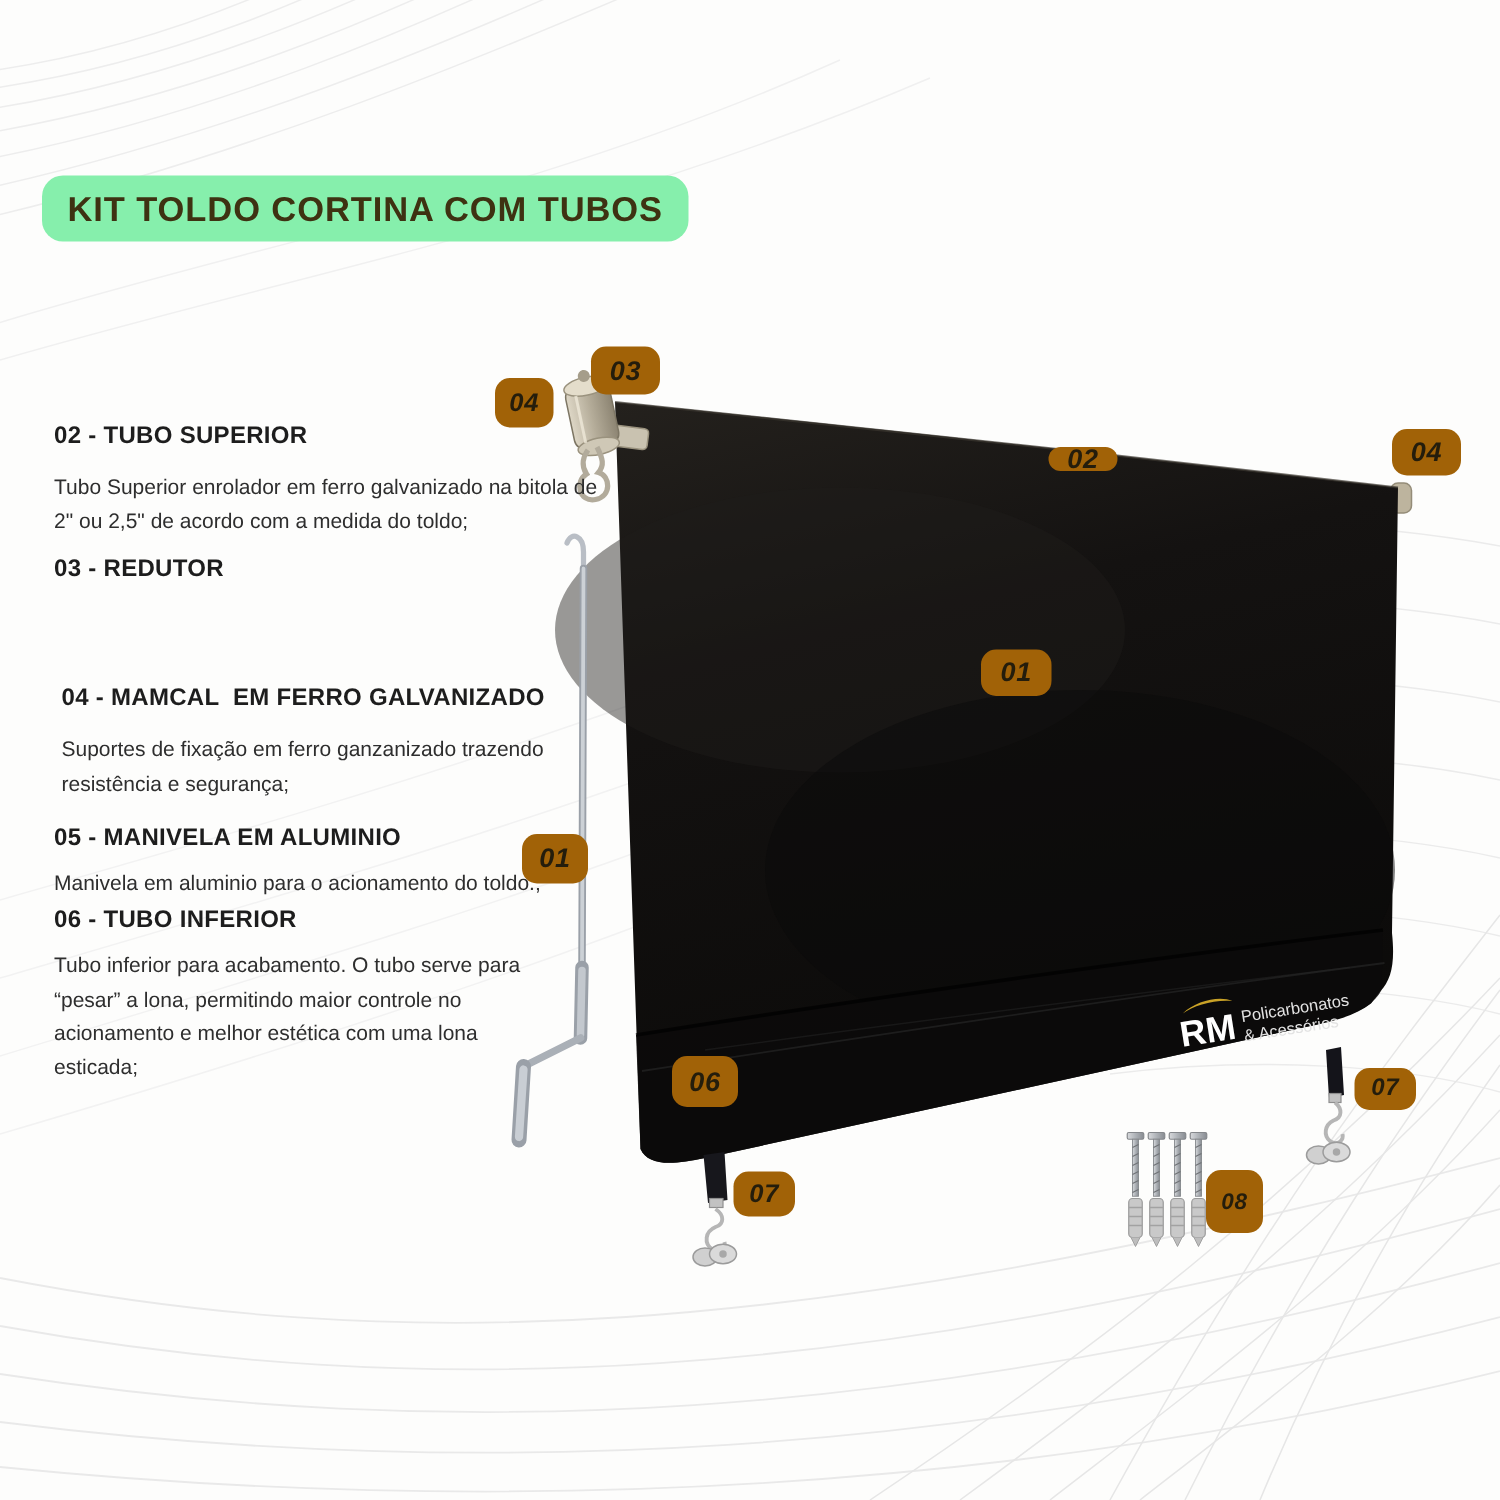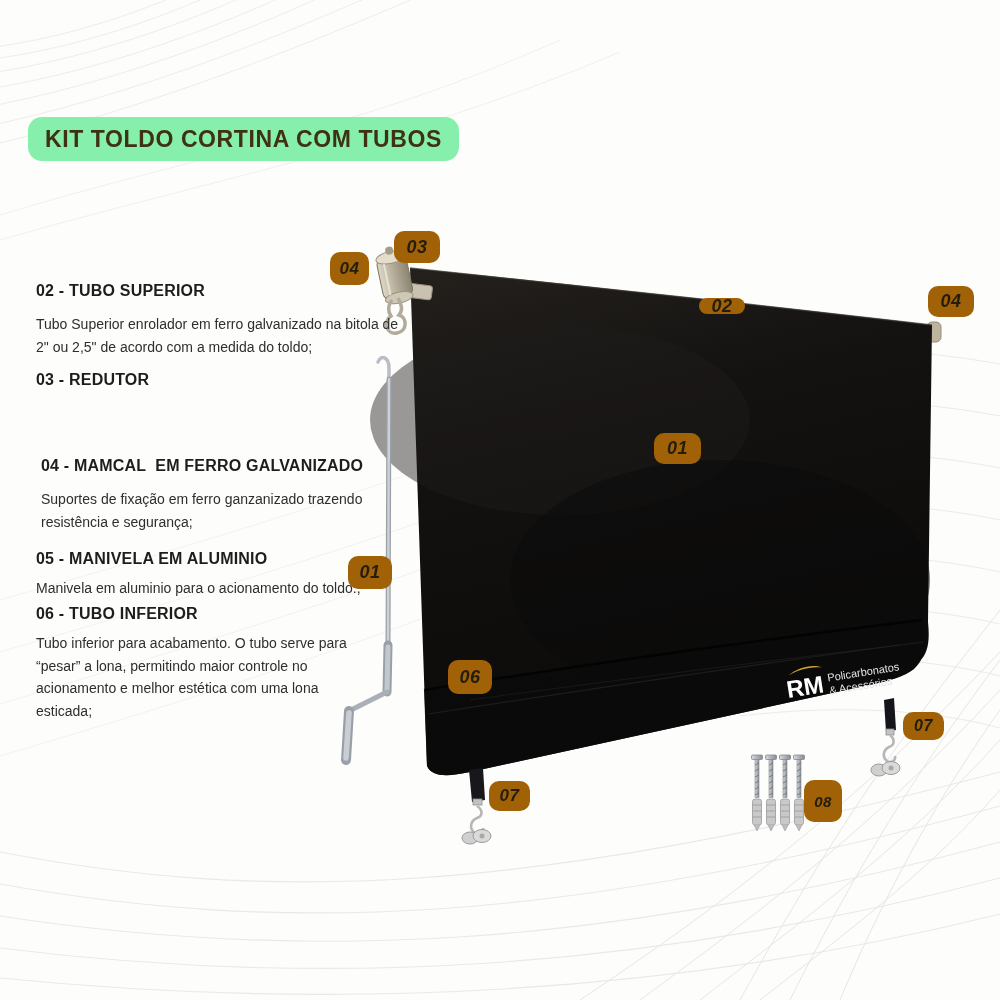--- a/index.html
+++ b/index.html
@@ -38,21 +38,21 @@
     position:absolute;display:flex;align-items:center;justify-content:center;
     background:#a16207;color:#241D0C;font-weight:800;font-size:18px;
     border-radius:10px;letter-spacing:.5px;font-style:italic;
   }
   .b-03{left:394px;top:231px;width:46px;height:32px;}
   .b-04l{left:330px;top:252px;width:39px;height:33px;font-size:17px;}
   .b-02{left:699px;top:298px;width:46px;height:16px;}
   .b-04r{left:928px;top:286px;width:46px;height:31px;}
   .b-01{left:654px;top:433px;width:47px;height:31px;}
   .b-05{left:348px;top:556px;width:44px;height:33px;}
-  .b-06{left:448px;top:660px;width:44px;height:34px;}
+  .b-06{left:448px;top:704px;width:44px;height:34px;}
   .b-07l{left:489px;top:781px;width:41px;height:30px;font-size:17px;}
   .b-07r{left:903px;top:712px;width:41px;height:28px;font-size:16px;}
   .b-08{left:804px;top:780px;width:38px;height:42px;font-size:15px;}
   .art{position:absolute;left:0;top:0;width:1000px;height:1000px;}
 </style>
 </head>
 <body>
 
 <div class="canvas">
 

